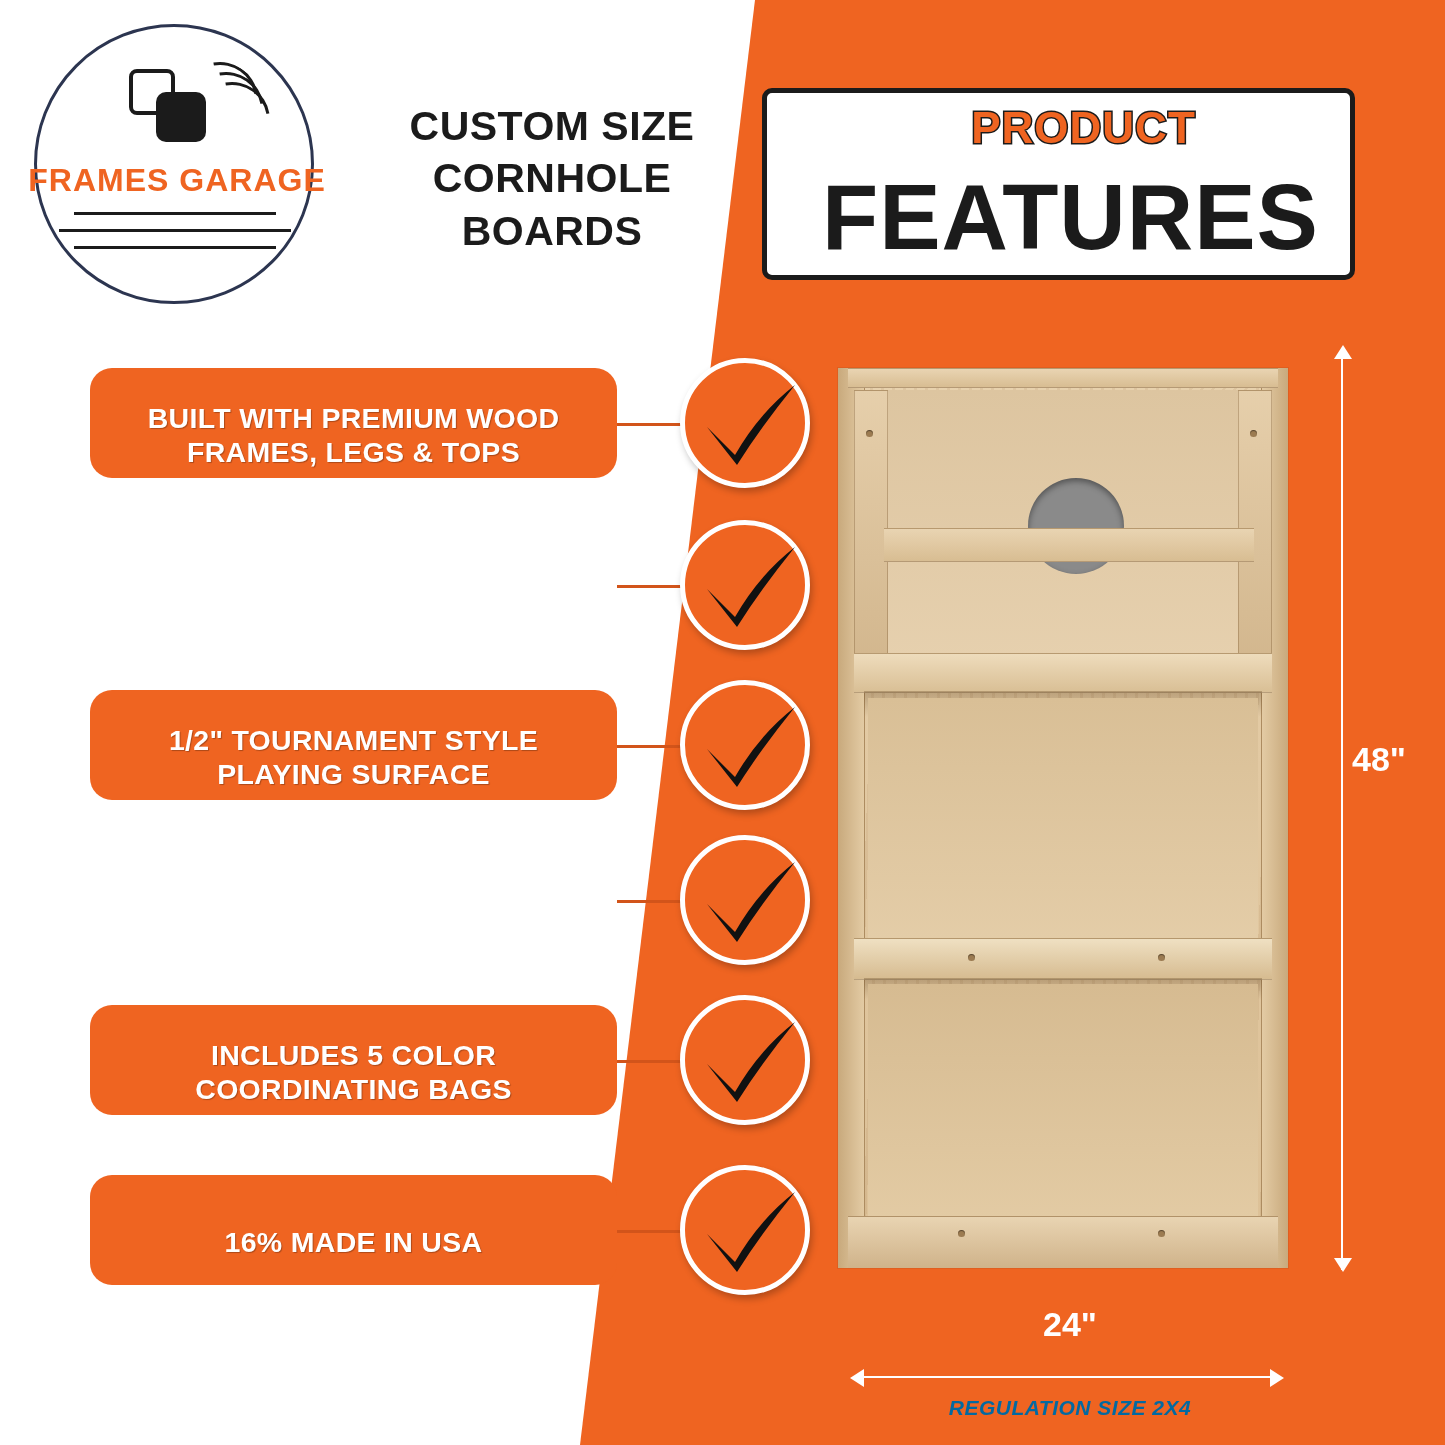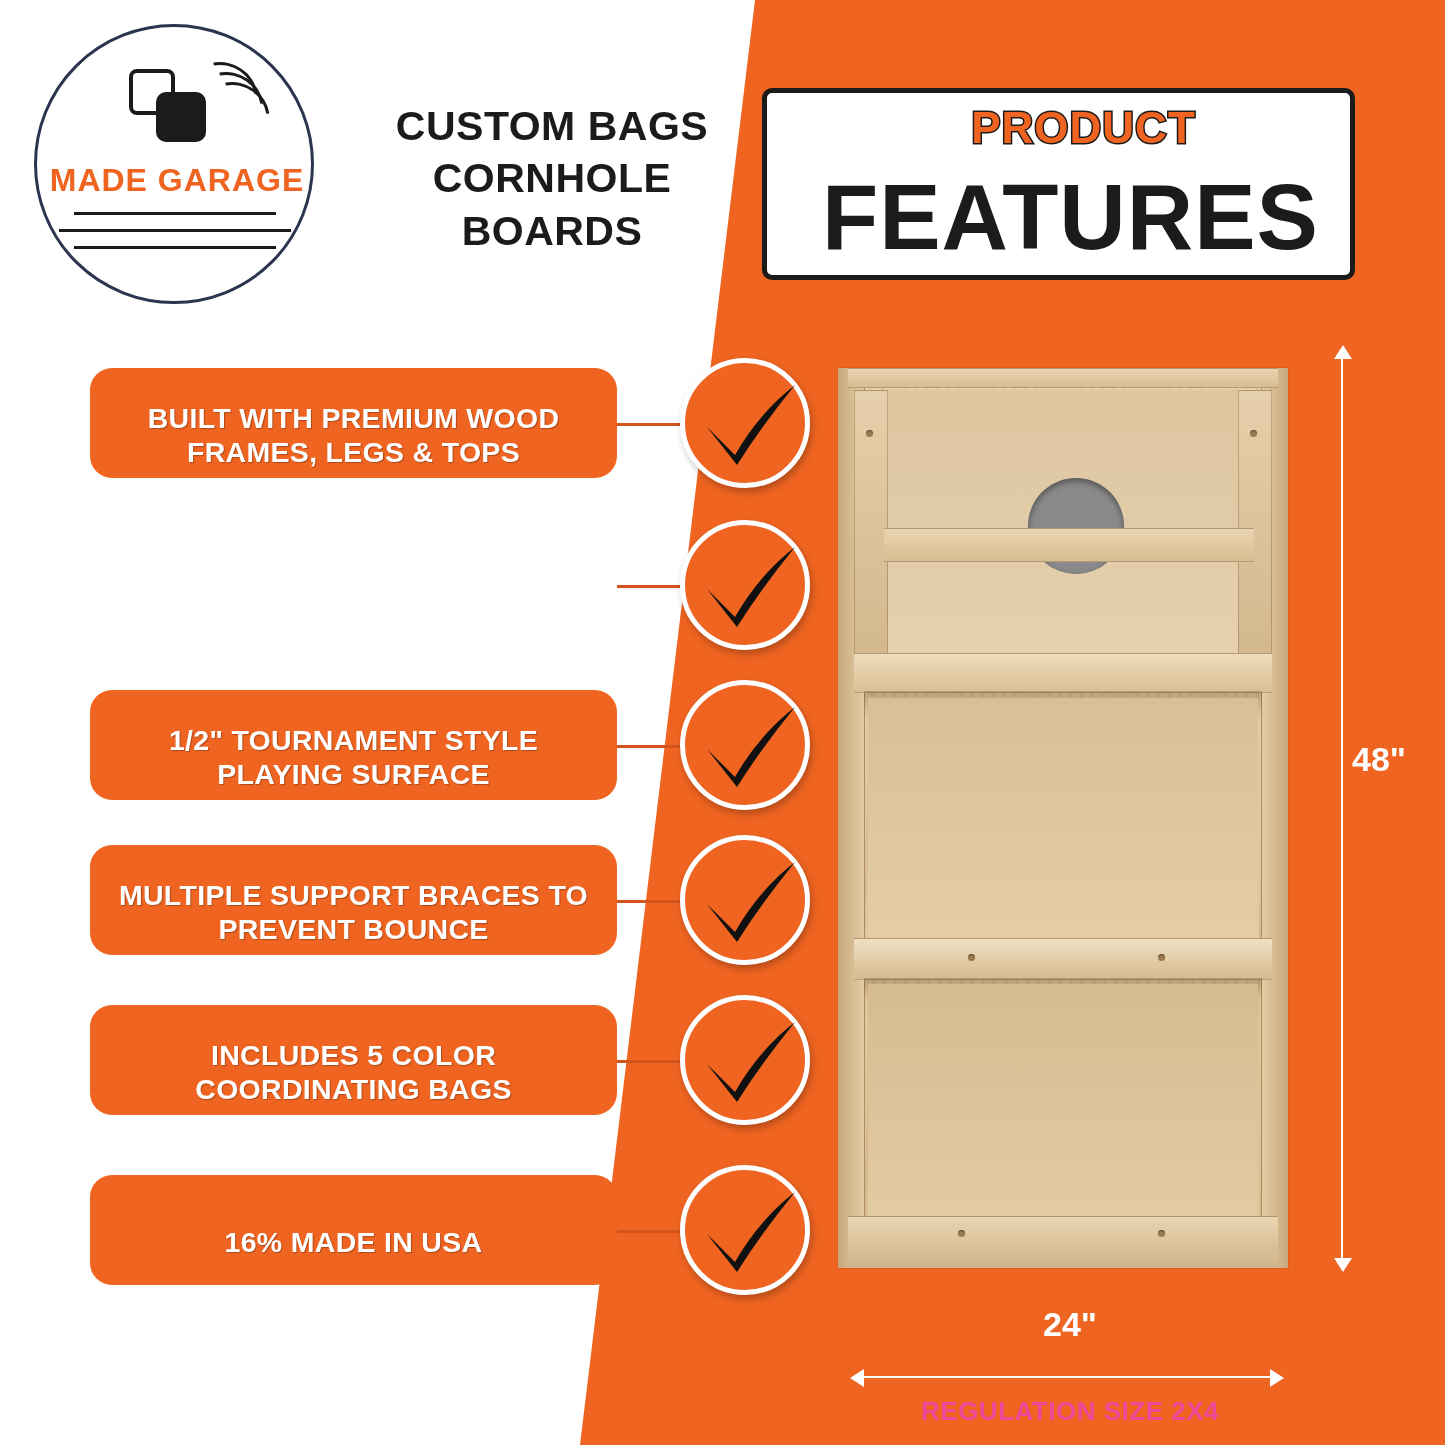--- a/index.html
+++ b/index.html
@@ -300,47 +300,48 @@
     text-align: center;
     color: #ffffff;
     font-size: 34px;
     font-weight: bold;
   }
   .regulation {
     position: absolute;
     left: 820px; top: 1396px;
     width: 500px;
     text-align: center;
-    color: #ec4899;
-    font-size: 26px;
+    color: #0369a1;
+    font-size: 21px;
     font-weight: bold;
     letter-spacing: 0.5px;
+    font-style: italic;
   }
 </style>
 </head>
 <body>
 
 <div class="stage">
 
   <div class="orange-panel"></div>
 
   <div class="logo-wrap">
     <div class="logo-circle"></div>
     <div class="logo-sq-back"></div>
     <div class="logo-sq-front"></div>
     <div class="logo-arc arc1"></div>
     <div class="logo-arc arc2"></div>
     <div class="logo-arc arc3"></div>
-    <div class="logo-text">MADE GARAGE</div>
+    <div class="logo-text">FRAMES GARAGE</div>
     <div class="logo-rule rule1"></div>
     <div class="logo-rule rule2"></div>
     <div class="logo-rule rule3"></div>
   </div>
 
-  <div class="header-title">CUSTOM BAGS CORNHOLE BOARDS</div>
+  <div class="header-title">CUSTOM SIZE CORNHOLE BOARDS</div>
 
   <div class="pf-box">
     <div class="pf-product">PRODUCT</div>
     <div class="pf-features">FEATURES</div>
   </div>
 
   <div class="feature" style="top:368px">
     <div class="pill">
       <span class="pill-text">BUILT WITH PREMIUM WOOD FRAMES, LEGS &amp; TOPS</span>
     </div>
@@ -367,23 +368,20 @@
     </div>
     <div class="connector"></div>
     <div class="check-badge">
       <svg viewBox="0 0 106 96">
           <path d="M10 50 L38 78 Q62 36 98 8 Q64 50 40 88 Z" fill="#111111"></path>
         </svg>
     </div>
   </div>
 
   <div class="feature" style="top:845px">
-    <div class="pill">
-      <span class="pill-text">MULTIPLE SUPPORT BRACES TO PREVENT BOUNCE</span>
-    </div>
     <div class="connector"></div>
     <div class="check-badge">
       <svg viewBox="0 0 106 96">
           <path d="M10 50 L38 78 Q62 36 98 8 Q64 50 40 88 Z" fill="#111111"></path>
         </svg>
     </div>
   </div>
 
   <div class="feature" style="top:1005px">
     <div class="pill">

